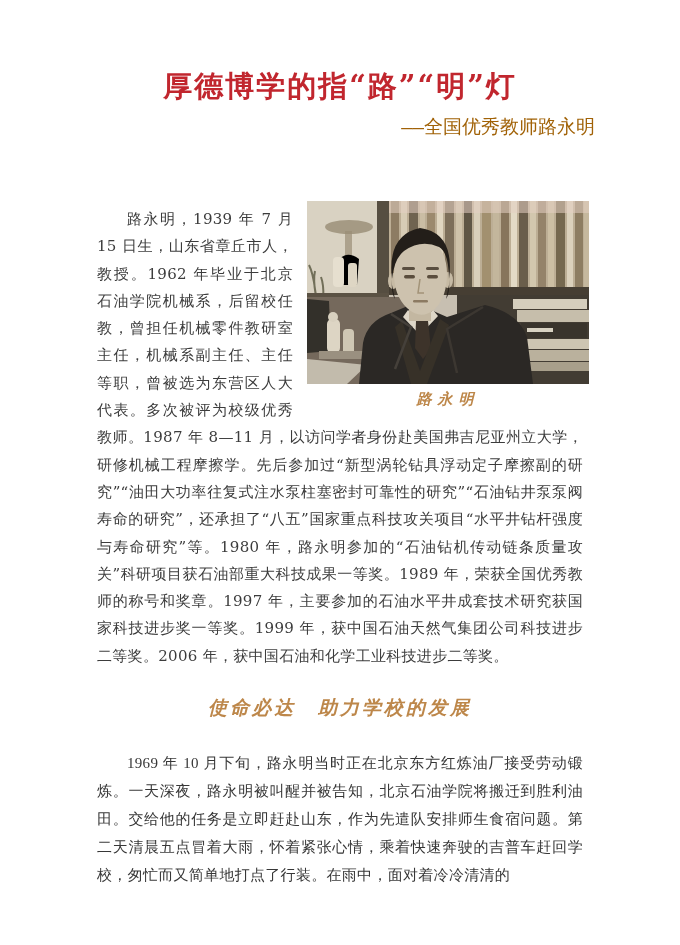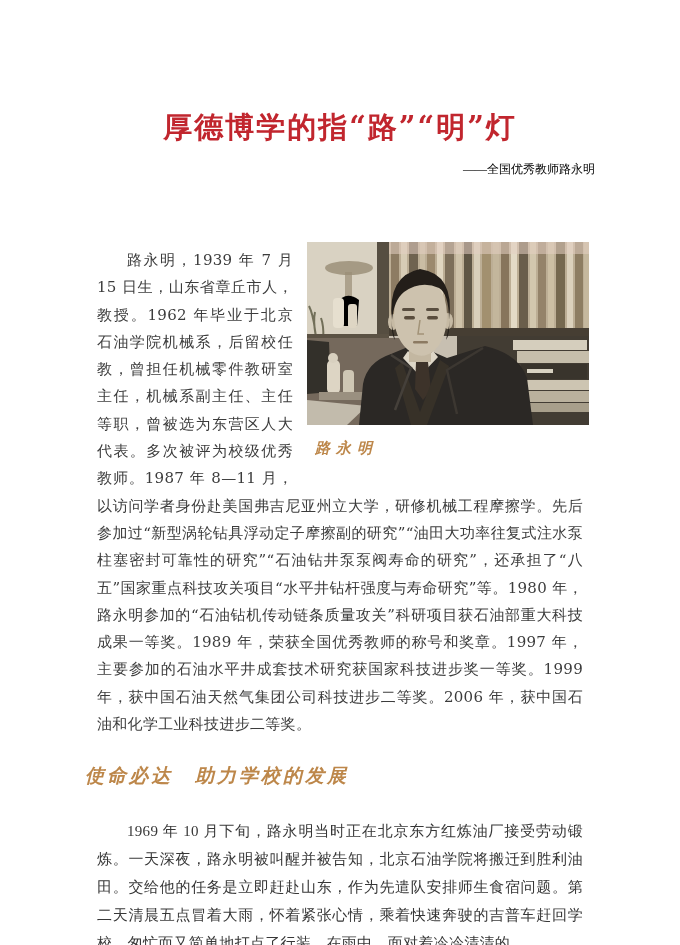--- a/index.html
+++ b/index.html
@@ -11,37 +11,37 @@
     color: #3b3b3b;
   }
   .page {
     box-sizing: border-box;
     width: 680px; height: 945px;
     padding: 0 85px;
     position: relative;
   }
   .doc-title {
     margin: 0;
-    padding-top: 109px;
+    padding-top: 68px;
     text-align: center;
     font-size: 29px;
     line-height: 36px;
     font-weight: bold;
     letter-spacing: 2px;
     color: #c1262e;
     font-family: "DejaVu Serif", "Liberation Serif", serif;
   }
   .doc-subtitle {
     margin: 0;
     padding-top: 14px;
     text-align: right;
-    font-size: 12px;
+    font-size: 19px;
     line-height: 20px;
-    color: #000000;
-    font-family: Liberation Serif, serif;
+    color: #a16207;
+    font-family: Liberation Mono, monospace;
   }
   .article { padding-top: 56px; }
   .para {
     margin: 12px;
     text-align: justify;
     text-indent: 2em;
     letter-spacing: 0.3px;
   }
   .para-kai {
     font-size: 15px;
@@ -59,35 +59,36 @@
     float: right;
     width: 282px;
     margin: 7px 6px 12px 14px;
   }
   .photo-frame {
     width: 282px; height: 183px;
     display: block;
     line-height: 0;
   }
   .photo-caption {
-    margin: 8px;
+    margin: 0;
     padding-top: 5px;
+    text-align: center;
     font-size: 15px;
     line-height: 20px;
     letter-spacing: 6px;
     color: #bd874a;
     font-weight: bold;
     font-style: italic;
     font-family: "DejaVu Serif", "Liberation Serif", serif;
   }
   .section-heading {
     clear: both;
     margin: 0;
     padding: 14px 0 17px 0;
-    text-align: left;
+    text-align: center;
     font-size: 19px;
     line-height: 24px;
     font-weight: bold;
     font-style: italic;
     letter-spacing: 3px;
     color: #bd874a;
     font-family: Liberation Sans, sans-serif;
   }
 </style>
 </head>

